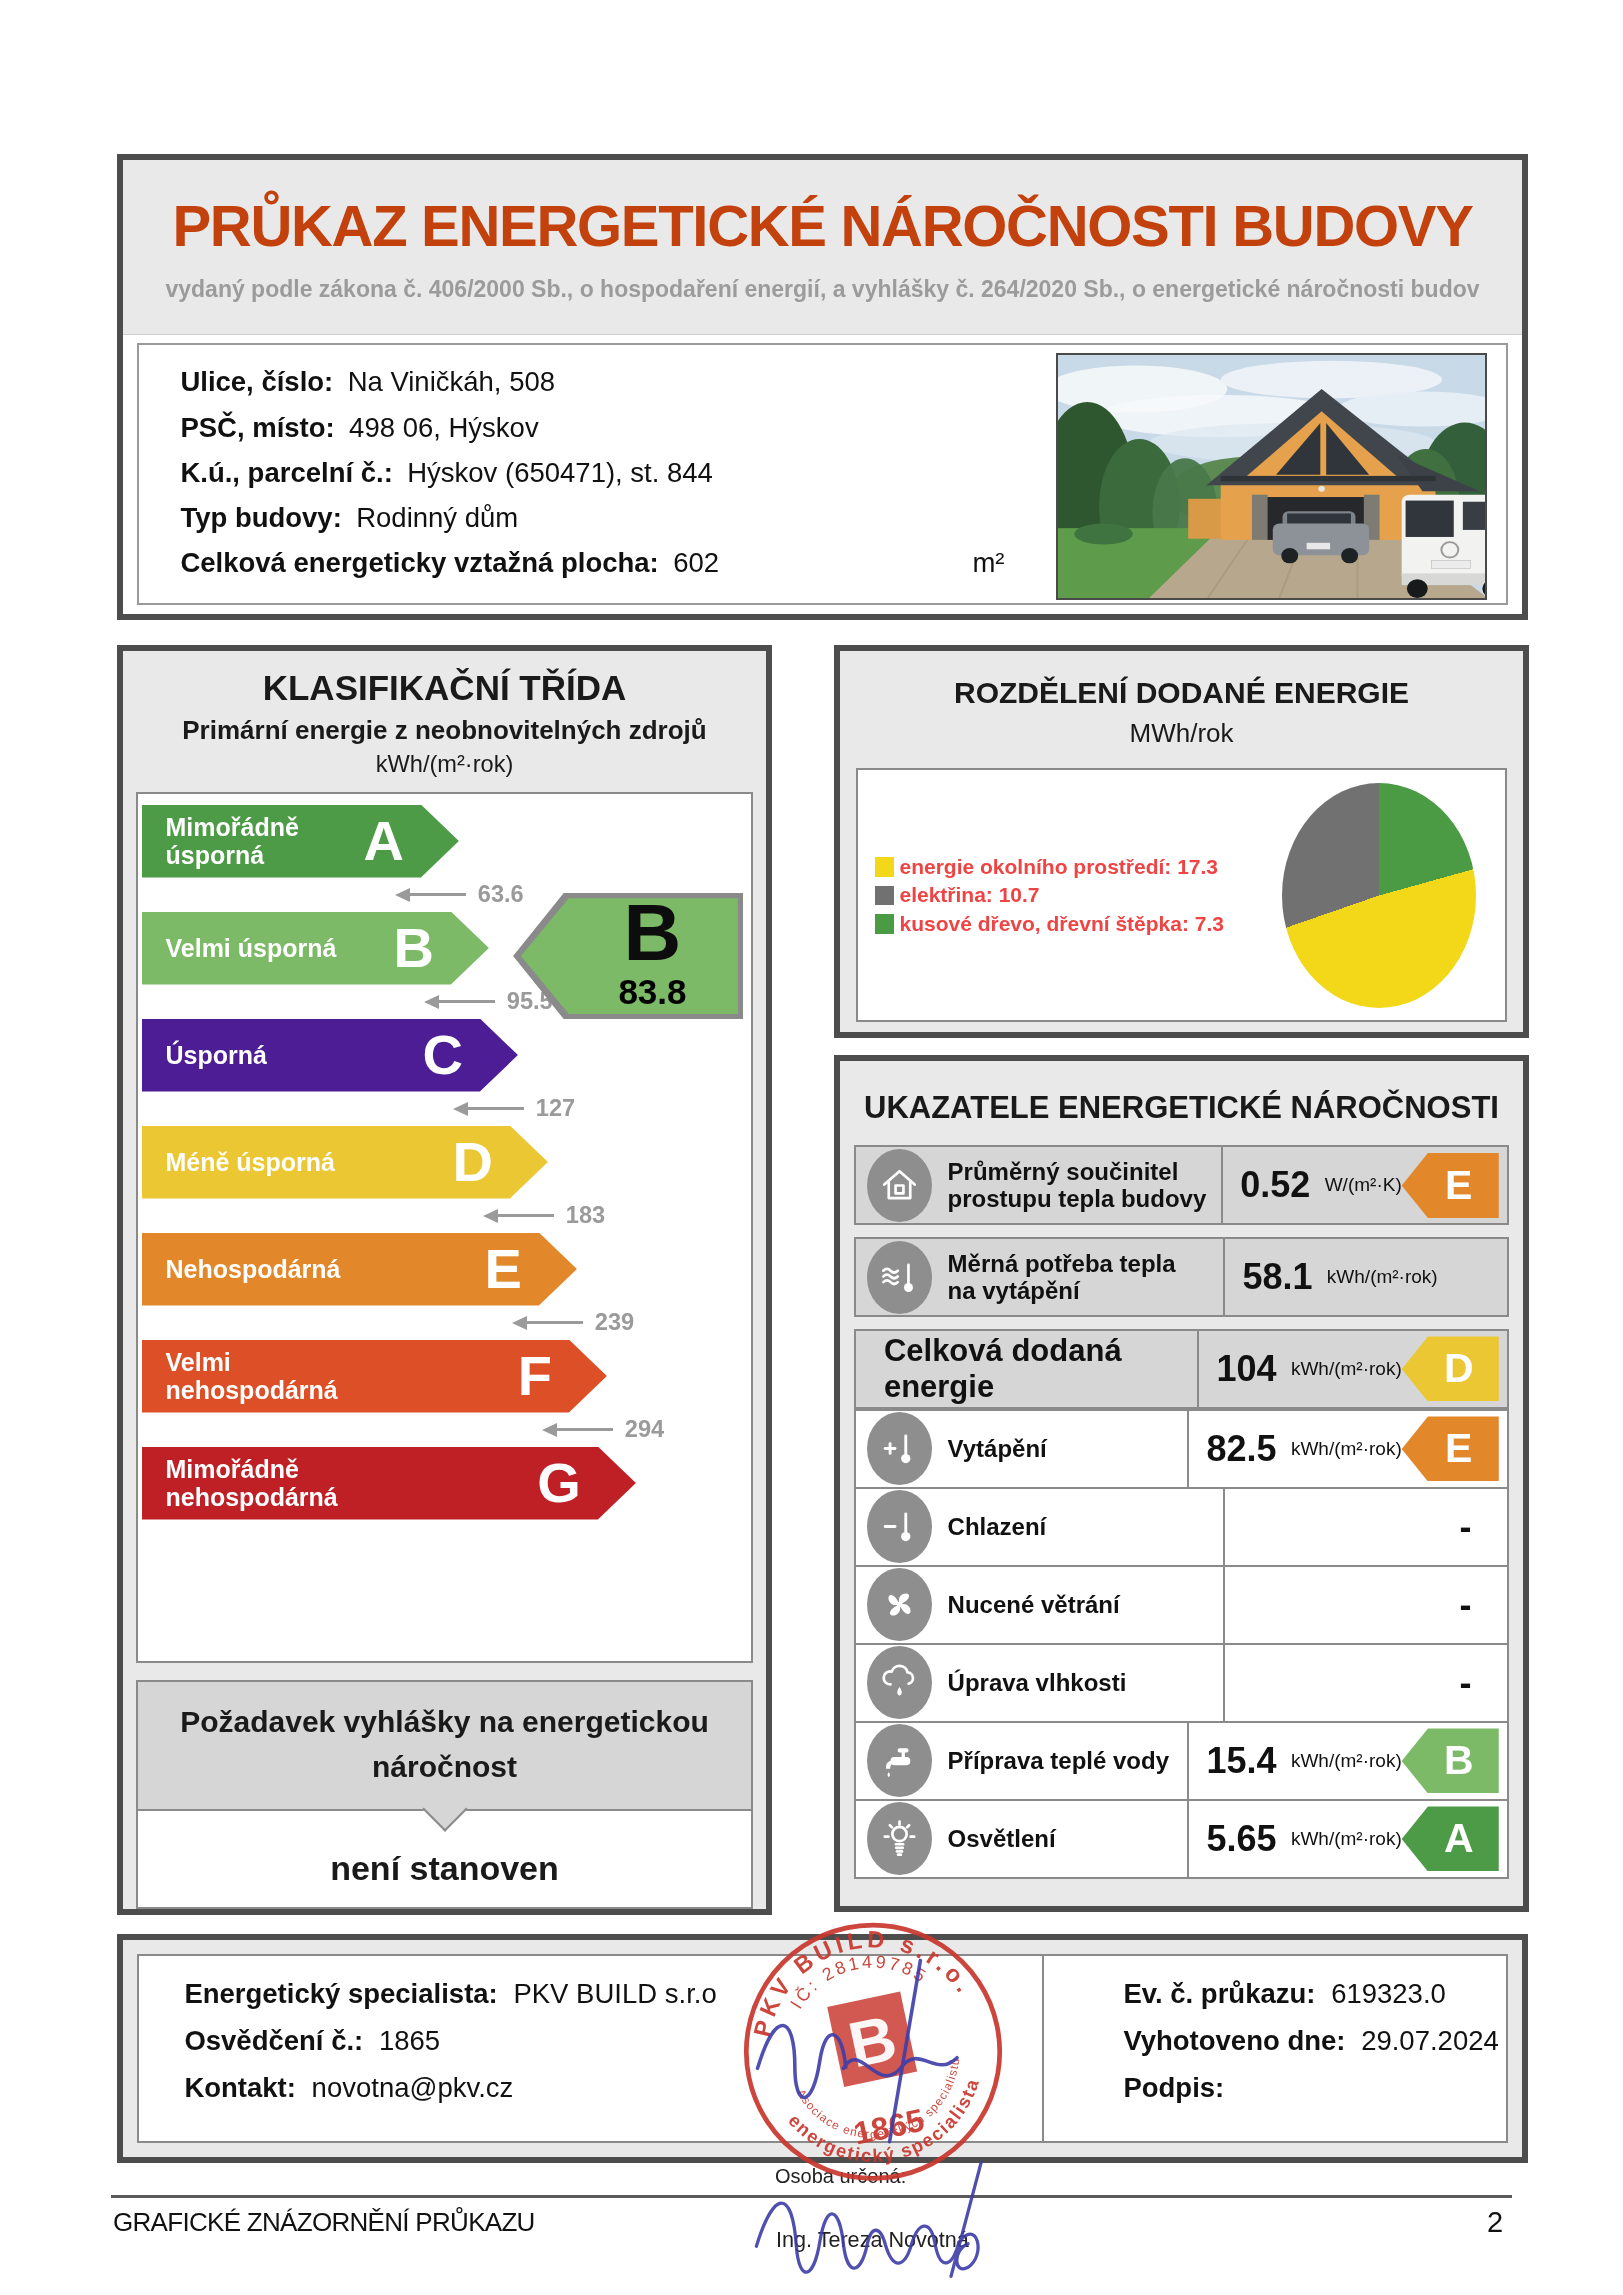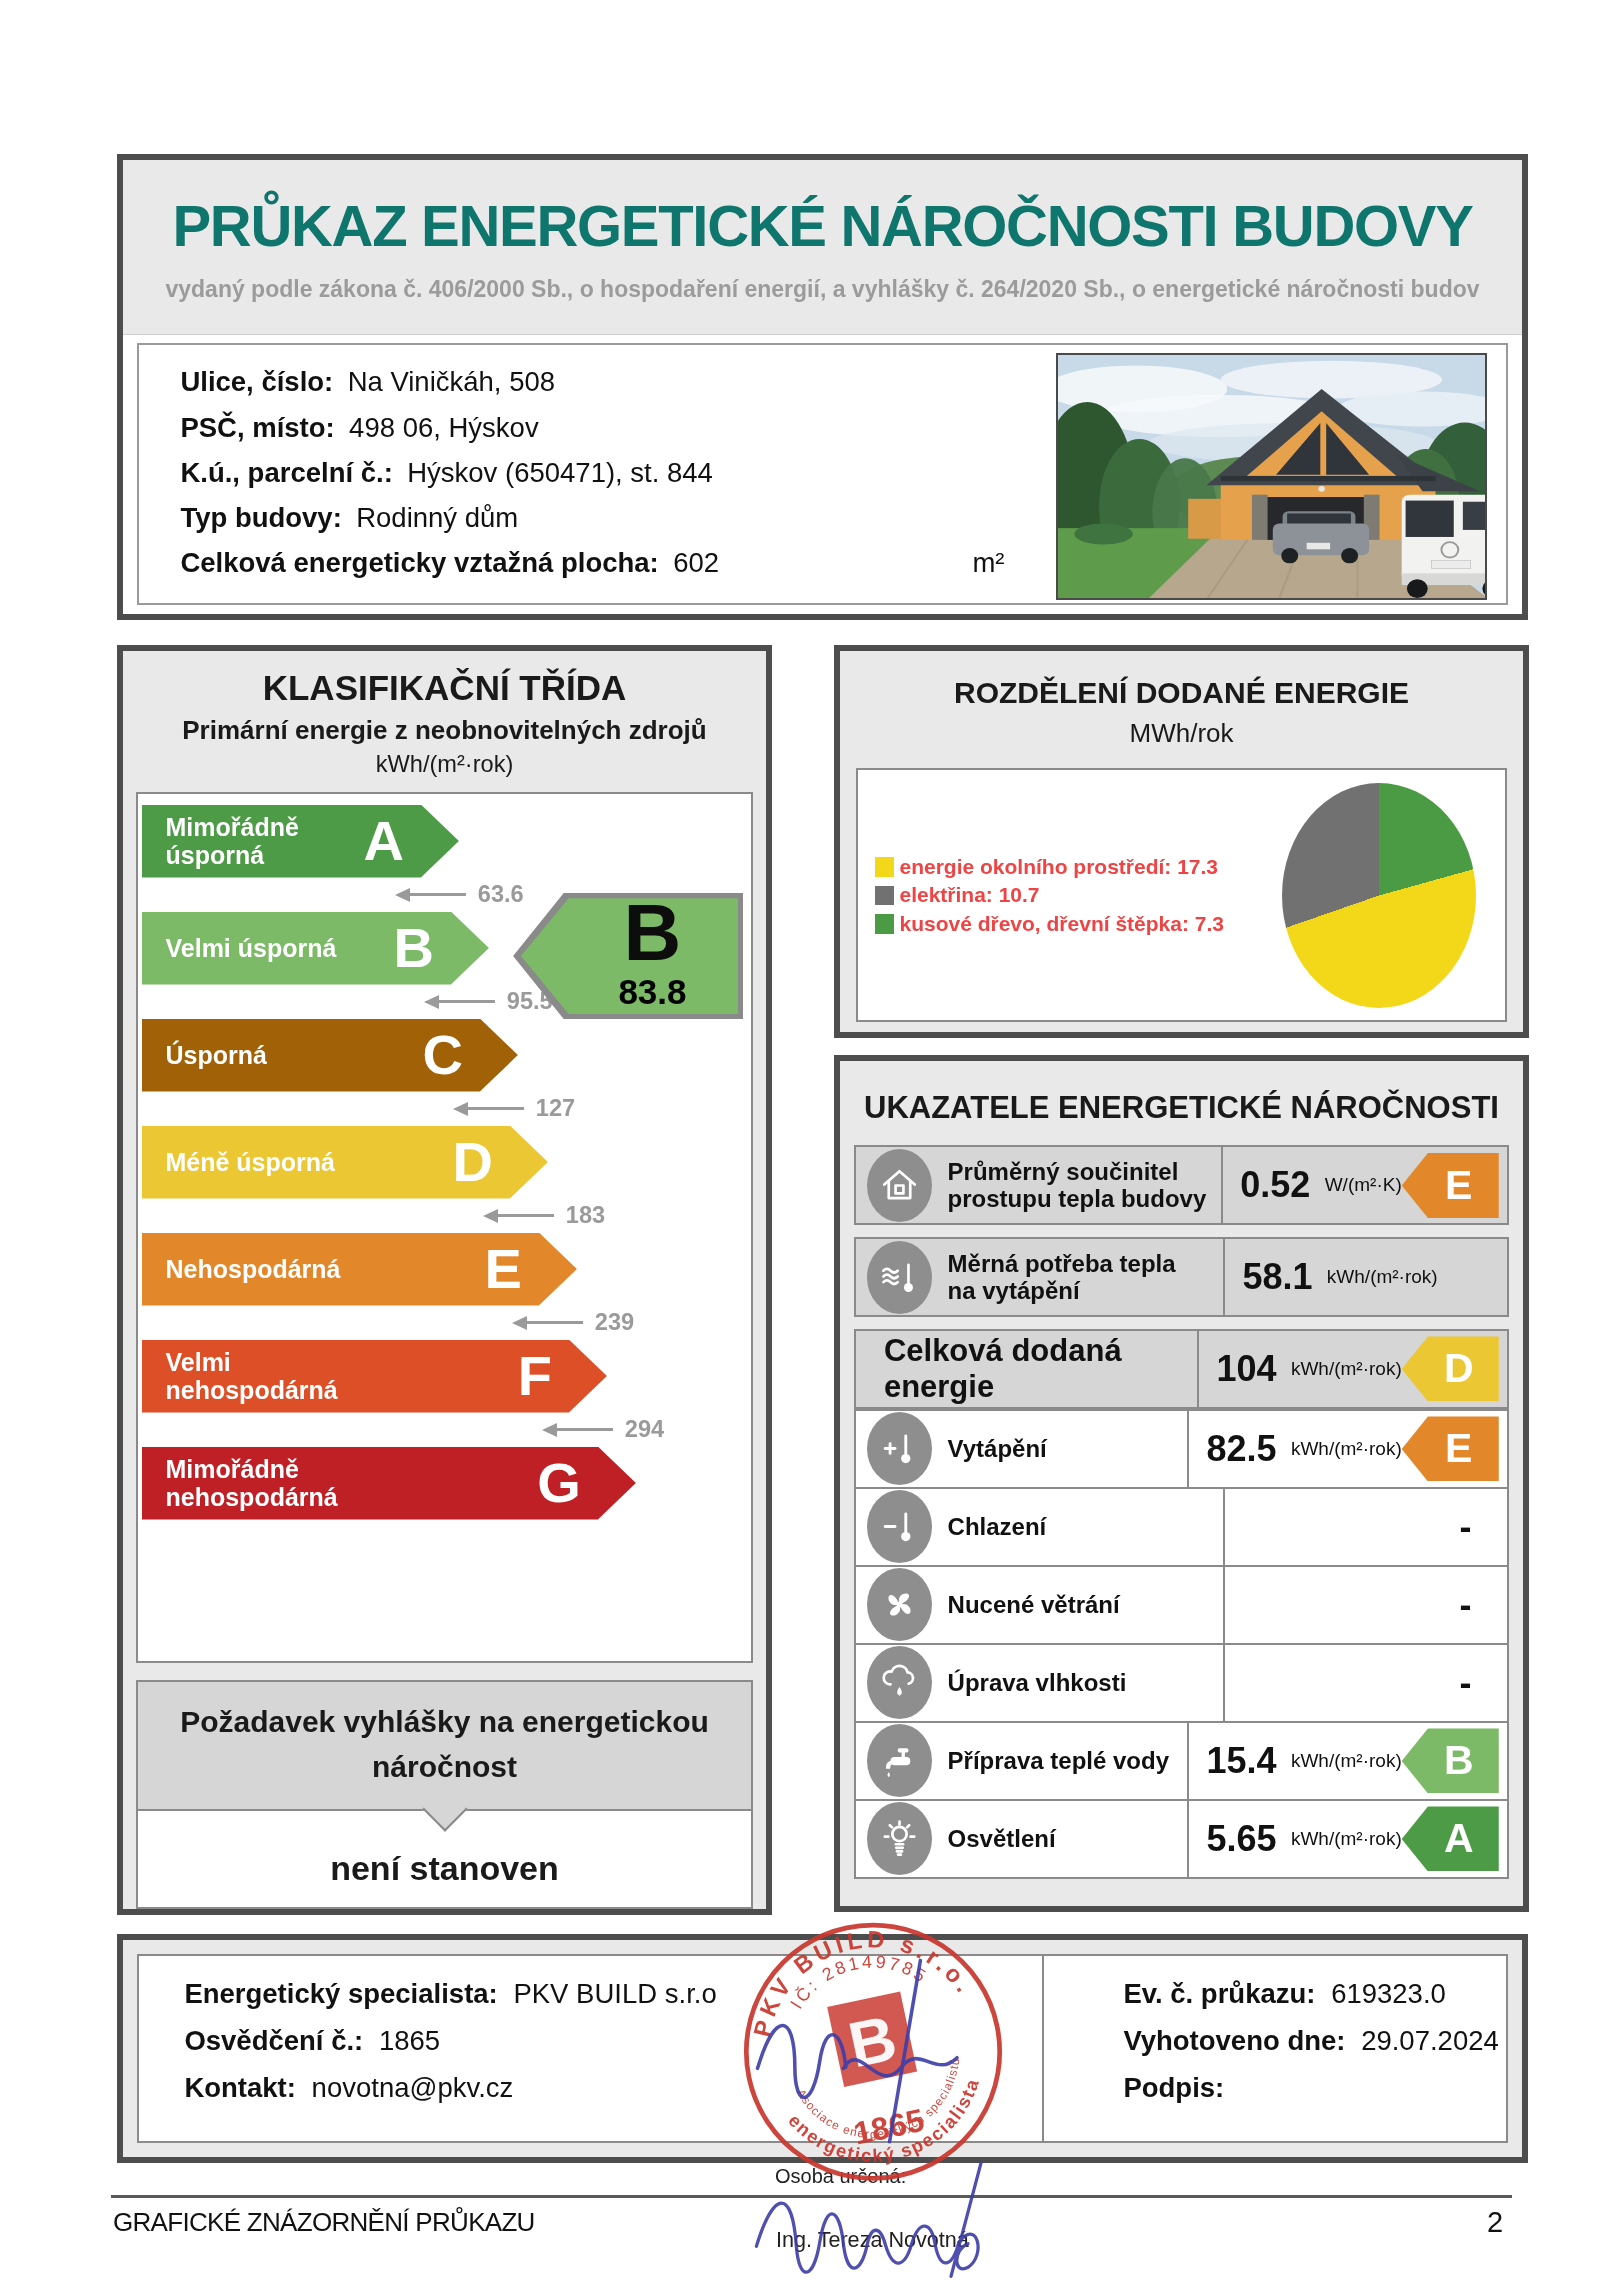--- a/index.html
+++ b/index.html
@@ -2,21 +2,21 @@
 <html style="font-size:10.5px"><head>
 <meta charset="utf-8">
 <style>
   html,body{margin:0;padding:0;background:#fff;font-family:"Liberation Sans",sans-serif;}
   .page{position:relative;width:1623px;height:2295px;background:#fff;overflow:hidden;}
   .outer{position:absolute;border:6.5px solid #4d4d4d;background:#e9e9e9;box-sizing:border-box;}
 
   
   .box-top{left:117px;top:154px;width:1411px;height:466px;background:#fff;}
   .title-band{height:174px;background:#e9e9e9;display:flex;flex-direction:column;align-items:center;justify-content:center;border-bottom:1.3px solid #cfcfcf;}
-  .doc-title{font-size:58px;font-weight:bold;letter-spacing:-1.3px;color:#0f766e;white-space:nowrap;}
+  .doc-title{font-size:58px;font-weight:bold;letter-spacing:-1.3px;color:#c2410c;white-space:nowrap;}
   .doc-subtitle{font-size:23px;font-weight:bold;color:#9b9b9b;margin-top:17px;}
   .info-area{position:relative;height:279px;background:#fff;}
   .info-inner{position:absolute;left:14.4px;top:7.9px;right:14.4px;bottom:9.2px;border:2px solid #9a9a9a;background:#fff;}
   .info-fields{position:absolute;left:41px;top:23.6px;}
   .info-row{display:flex;align-items:baseline;margin-bottom:17.7px;font-size:27.5px;line-height:1;position:relative;}
   .info-label{font-weight:bold;color:#111;}
   .info-value{margin-left:14.4px;color:#111;}
   .unit-m2{position:absolute;left:792px;color:#111;}
   .photo-frame{position:absolute;right:18.3px;top:7.9px;width:427px;height:243px;border:2px solid #4a4a4a;overflow:hidden;background:#cfdde9;}
   .photo-frame svg{display:block;width:100%;height:100%;}
@@ -25,21 +25,21 @@
   .panel-class{left:117px;top:645px;width:655px;height:1270px;}
   .class-head{text-align:center;padding-top:17px;color:#1a1a1a;}
   .class-title{font-size:35px;font-weight:bold;}
   .class-sub{font-size:26px;font-weight:bold;margin-top:6.5px;}
   .class-unit{font-size:23.6px;margin-top:5.2px;}
   .chart-box{margin:14.4px 13px 0 13px;height:871px;background:#fff;border:2.6px solid #8a8a8a;position:relative;box-sizing:border-box;padding-top:10.5px;}
   .bar{clip-path:polygon(0 0,calc(100% - 38px) 0,100% 50%,calc(100% - 38px) 100%,0 100%);height:73px;display:flex;align-items:center;color:#fff;margin-left:3.9px;}
   .bar-label{font-weight:bold;font-size:25px;line-height:1.12;padding-left:23.6px;width:196px;}
   .bar-letter{font-size:56px;font-weight:bold;margin-left:auto;padding-right:55px;line-height:1;}
   .wA{width:317px}.wB{width:347px}.wC{width:376px}.wD{width:406px}.wE{width:435px}.wF{width:465px}.wG{width:494px}
-  .cA{background:#4E9B47}.cB{background:#7CBA67}.cC{background:#a16207}.cD{background:#EBC734}.cE{background:#E2882B}.cF{background:#DC4F27}.cG{background:#BE2026}
+  .cA{background:#4E9B47}.cB{background:#7CBA67}.cC{background:#4c1d95}.cD{background:#EBC734}.cE{background:#E2882B}.cF{background:#DC4F27}.cG{background:#BE2026}
   .thr{height:34px;display:flex;align-items:center;}
   .p1{padding-left:257px}.p2{padding-left:286px}.p3{padding-left:315px}.p4{padding-left:345px}.p5{padding-left:374px}.p6{padding-left:404px}
   .ah{width:0;height:0;border-right:15.7px solid #9a9a9a;border-top:7.9px solid transparent;border-bottom:7.9px solid transparent;}
   .as{width:56px;height:3.3px;background:#9a9a9a;}
   .thr-num{font-size:23.6px;font-weight:600;color:#9a9a9a;margin-left:11.8px;line-height:1;}
   .result-outer{position:absolute;top:99px;right:7.9px;width:230px;height:126px;background:#8a8a8a;clip-path:polygon(0 50%,22% 0,100% 0,100% 100%,22% 100%);}
   .result-inner{position:absolute;inset:5.2px 5.2px 5.2px 7.9px;background:#7CBA67;clip-path:polygon(0 50%,22% 0,100% 0,100% 100%,22% 100%);display:flex;flex-direction:column;align-items:center;justify-content:center;padding-left:46px;box-sizing:border-box;}
   .result-letter{font-size:80px;font-weight:bold;color:#0d0d0d;line-height:.82;}
   .result-value{font-size:35px;font-weight:bold;color:#000000;margin-top:7px;}
   .req-box{margin:17px 13px 0 13px;background:#d6d6d6;border:2.6px solid #8a8a8a;position:relative;text-align:center;font-size:30px;font-weight:bold;color:#1a1a1a;padding:17px 26px 19.6px 26px;line-height:1.5;}

